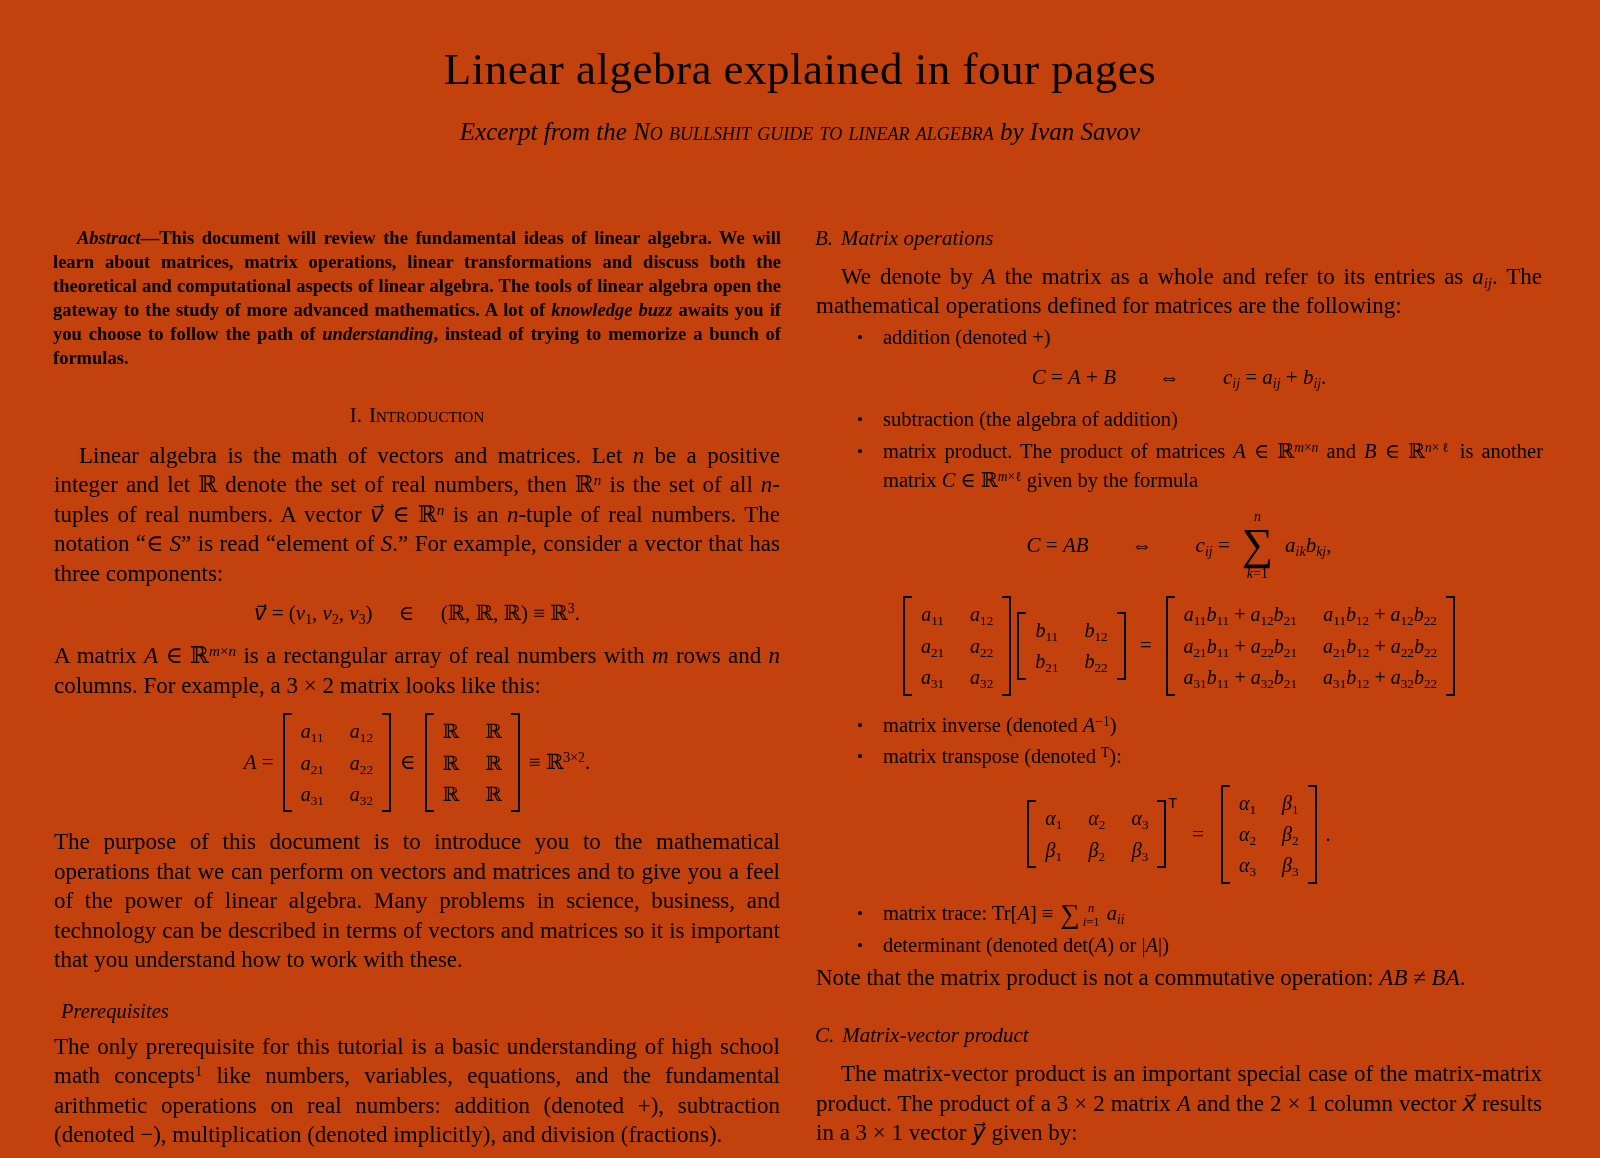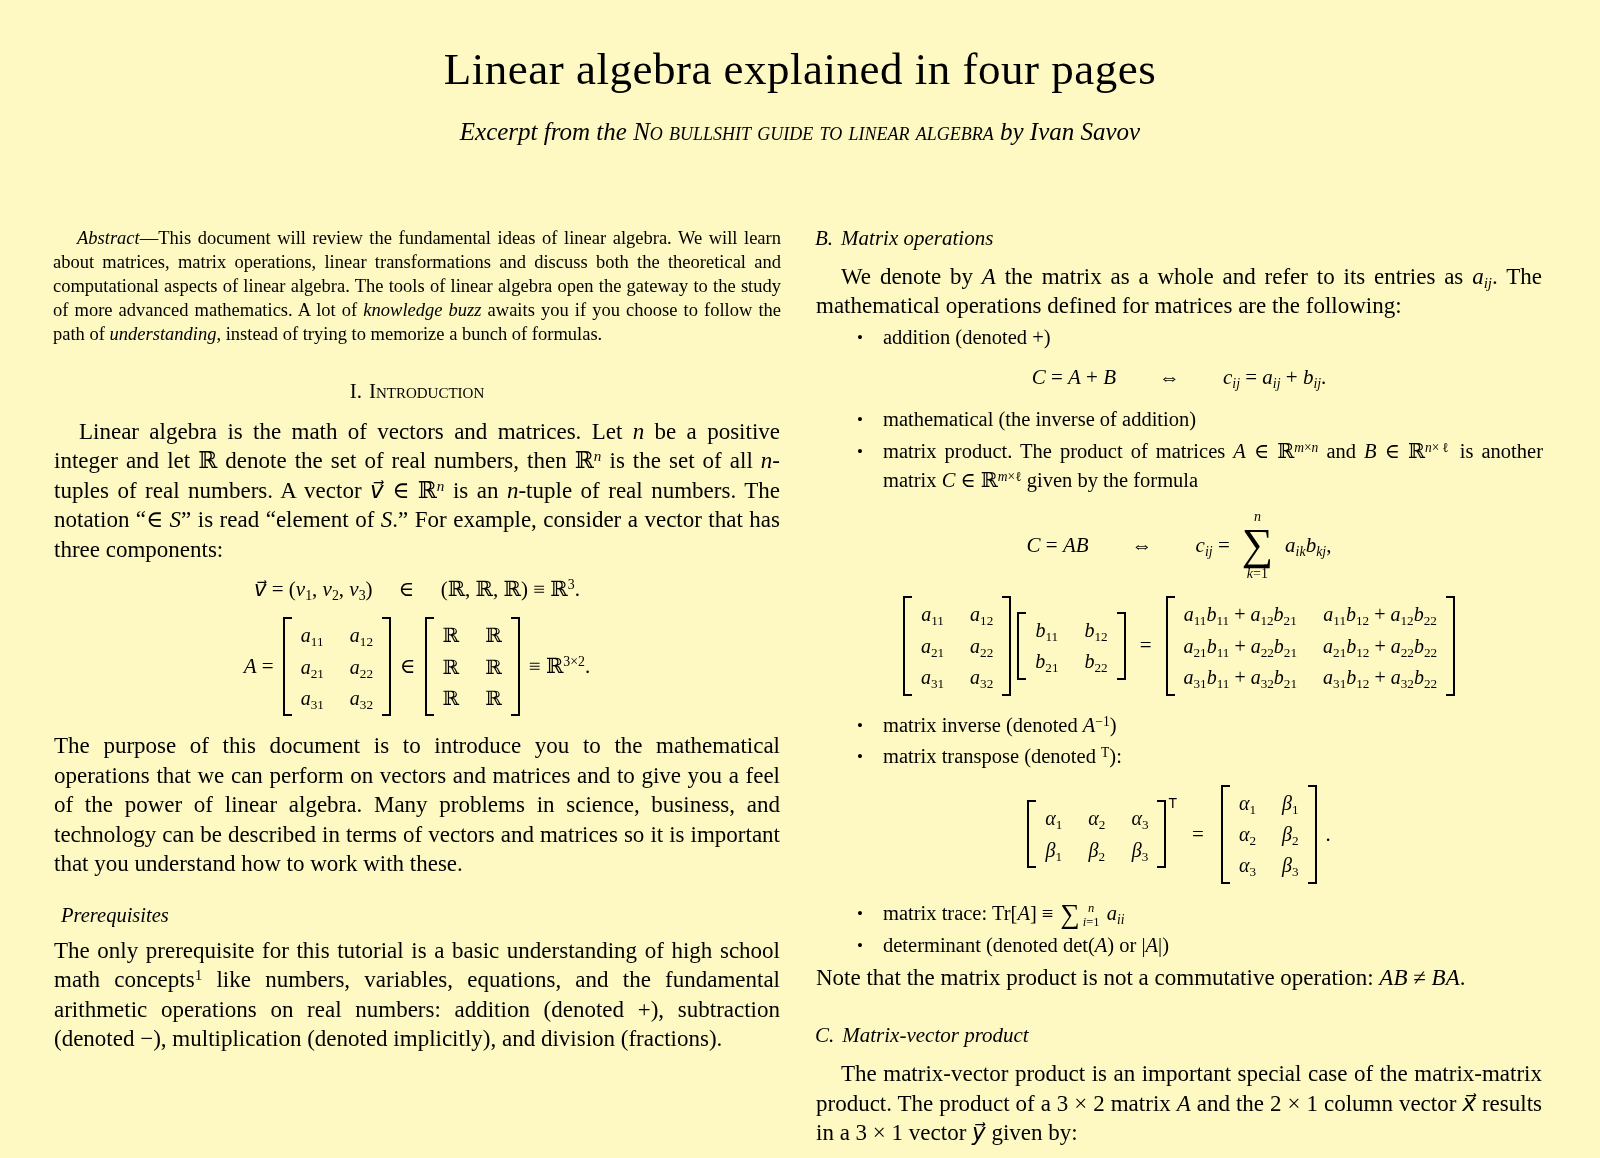--- a/index.html
+++ b/index.html
@@ -1,25 +1,25 @@
 <!DOCTYPE html>
 <html><head>
 <meta charset="utf-8">
 <style>
   html,body{margin:0;padding:0;background:#ffffff;width:1600px;height:1158px;overflow:hidden;}
   body{font-family:"Liberation Serif","DejaVu Serif","DejaVu Sans",serif;color:#000;}
-  .page{position:relative;width:1600px;height:1158px;background:#fef9c3;}
+  .page{position:relative;width:1600px;height:1158px;background:#c2410c;}
   header{text-align:center;padding-top:44px;}
   h1{font-size:45px;font-weight:normal;margin:0;line-height:1.15;letter-spacing:.5px;}
   .subtitle{font-size:25px;margin-top:22px;font-style:italic;}
   .sc{font-variant:small-caps;}
   .columns{display:flex;gap:34px;padding:0 57px 0 53px;margin-top:80px;}
   .col{width:728px;}
 
-  .abstract{font-weight:normal;font-size:18.5px;line-height:24px;text-align:justify;text-indent:24px;margin:0;}
+  .abstract{font-weight:bold;font-size:18.5px;line-height:24px;text-align:justify;text-indent:24px;margin:0;}
   .body{font-size:23px;line-height:29.5px;text-align:justify;margin:1px;}
   .indent{text-indent:25px;}
 
   .sec-center{font-size:21px;font-weight:normal;text-align:center;margin:33px 0 13px;}
   .sec-italic{font-size:21px;font-weight:normal;font-style:italic;margin:0 0 11px;}
   .sec-italic .num{margin-right:8px;}
   .sec-center .num{margin-right:7px;}
   .subhead{font-size:20.5px;font-style:italic;font-weight:normal;margin:25px 8px 9px;}
   .c-gap{margin-top:31px;}
 
@@ -69,20 +69,21 @@
       <p class="abstract math"><i>Abstract</i>—This document will review the fundamental ideas of linear algebra. We will learn about matrices, matrix operations, linear transformations and discuss both the theoretical and computational aspects of linear algebra. The tools of linear algebra open the gateway to the study of more advanced mathematics. A lot of <i>knowledge buzz</i> awaits you if you choose to follow the path of <i>understanding</i>, instead of trying to memorize a bunch of formulas.</p>
 
       <h2 class="sec-center"><span class="num">I.</span><span class="sc">Introduction</span></h2>
 
       <p class="body indent math">Linear algebra is the math of vectors and matrices. Let <i>n</i> be a positive integer and let ℝ denote the set of real numbers, then ℝ<sup><i>n</i></sup> is the set of all <i>n</i>-tuples of real numbers. A vector <i>v⃗</i> ∈ ℝ<sup><i>n</i></sup> is an <i>n</i>-tuple of real numbers. The notation “∈ <i>S</i>” is read “element of <i>S</i>.” For example, consider a vector that has three components:</p>
 
       <div class="eq math">
           <span><i>v⃗</i> = (<i>v</i><sub>1</sub>, <i>v</i><sub>2</sub>, <i>v</i><sub>3</sub>)  ∈  (ℝ, ℝ, ℝ) ≡ ℝ<sup>3</sup>.</span>
         </div>
 
+      <p class="body math">A matrix <i>A</i> ∈ ℝ<sup><i>m</i>×<i>n</i></sup> is a rectangular array of real numbers with <i>m</i> rows and <i>n</i> columns. For example, a 3 × 2 matrix looks like this:</p>
 
       <div class="eq math">
         <span><i>A</i> =</span>
         <span class="mat">
             <span class="lb"></span>
             <span class="grid" style="grid-template-columns: repeat(2, auto);">
               <span class="cell"><i>a</i><sub>11</sub></span>
               <span class="cell"><i>a</i><sub>12</sub></span>
               <span class="cell"><i>a</i><sub>21</sub></span>
               <span class="cell"><i>a</i><sub>22</sub></span>
@@ -125,21 +126,21 @@
         </div>
 
       <div class="eq math">
         <span><i>C</i> = <i>A</i> + <i>B</i></span>
         <span class="arrow">⇔</span>
         <span><i>c</i><sub><i>ij</i></sub> = <i>a</i><sub><i>ij</i></sub> + <i>b</i><sub><i>ij</i></sub>.</span>
       </div>
 
       <div class="bullet">
           <span class="dot">•</span>
-          <div class="btext math">mathematical (the inverse of addition)</div>
+          <div class="btext math">subtraction (the algebra of addition)</div>
         </div>
 
       <div class="bullet">
           <span class="dot">•</span>
           <div class="btext math">matrix product. The product of matrices <i>A</i> ∈ ℝ<sup><i>m</i>×<i>n</i></sup> and <i>B</i> ∈ ℝ<sup><i>n</i>×ℓ</sup> is another matrix <i>C</i> ∈ ℝ<sup><i>m</i>×ℓ</sup> given by the formula</div>
         </div>
 
       <div class="eq math">
         <span><i>C</i> = <i>AB</i></span>
         <span class="arrow">⇔</span>

